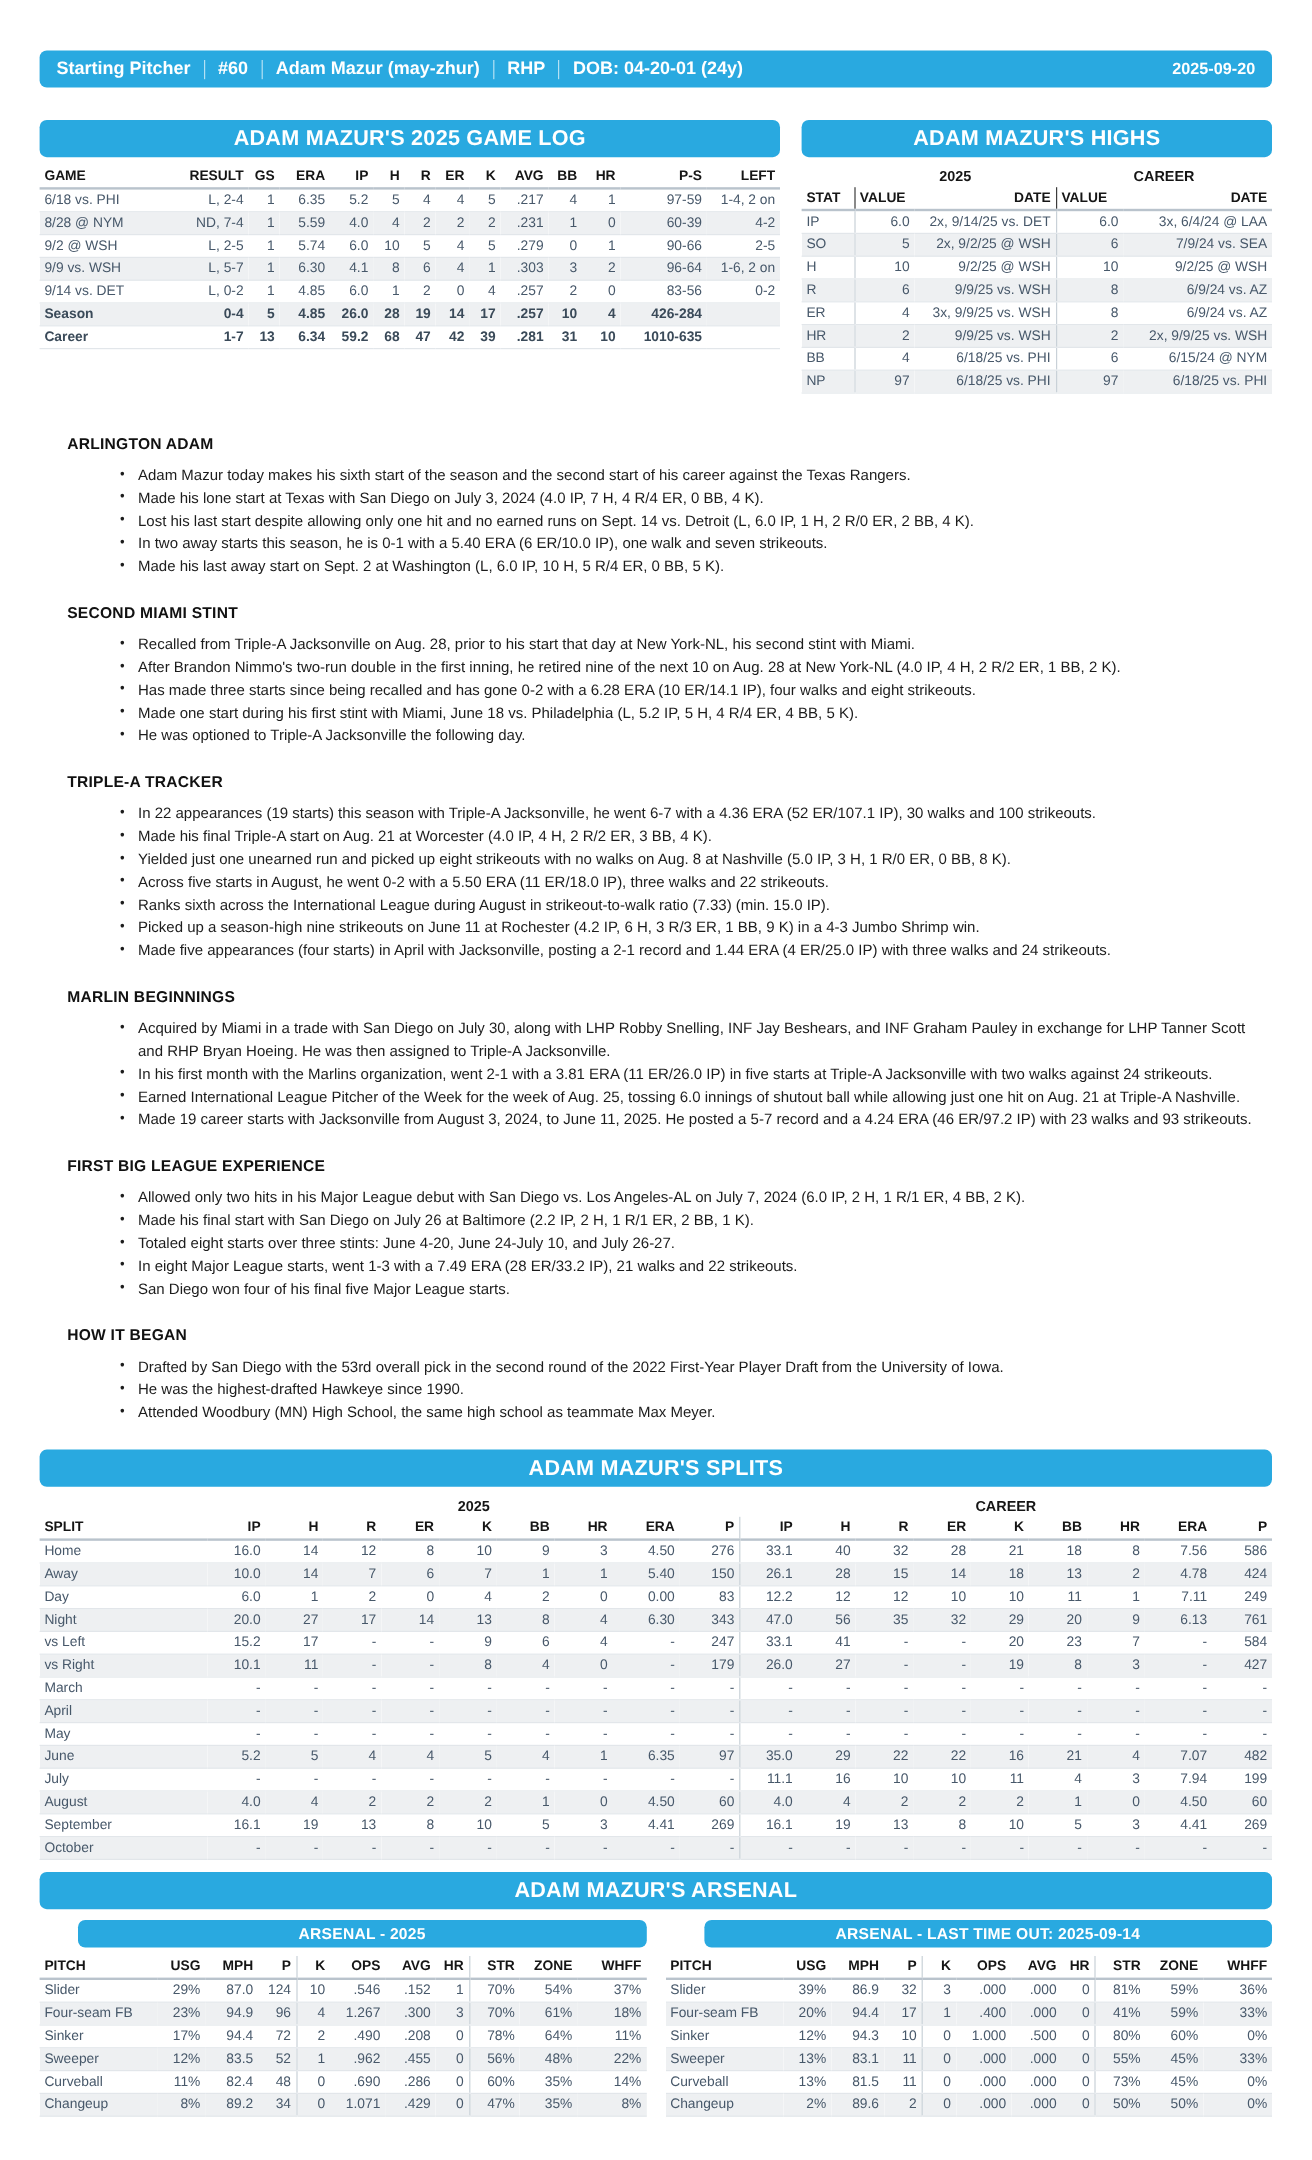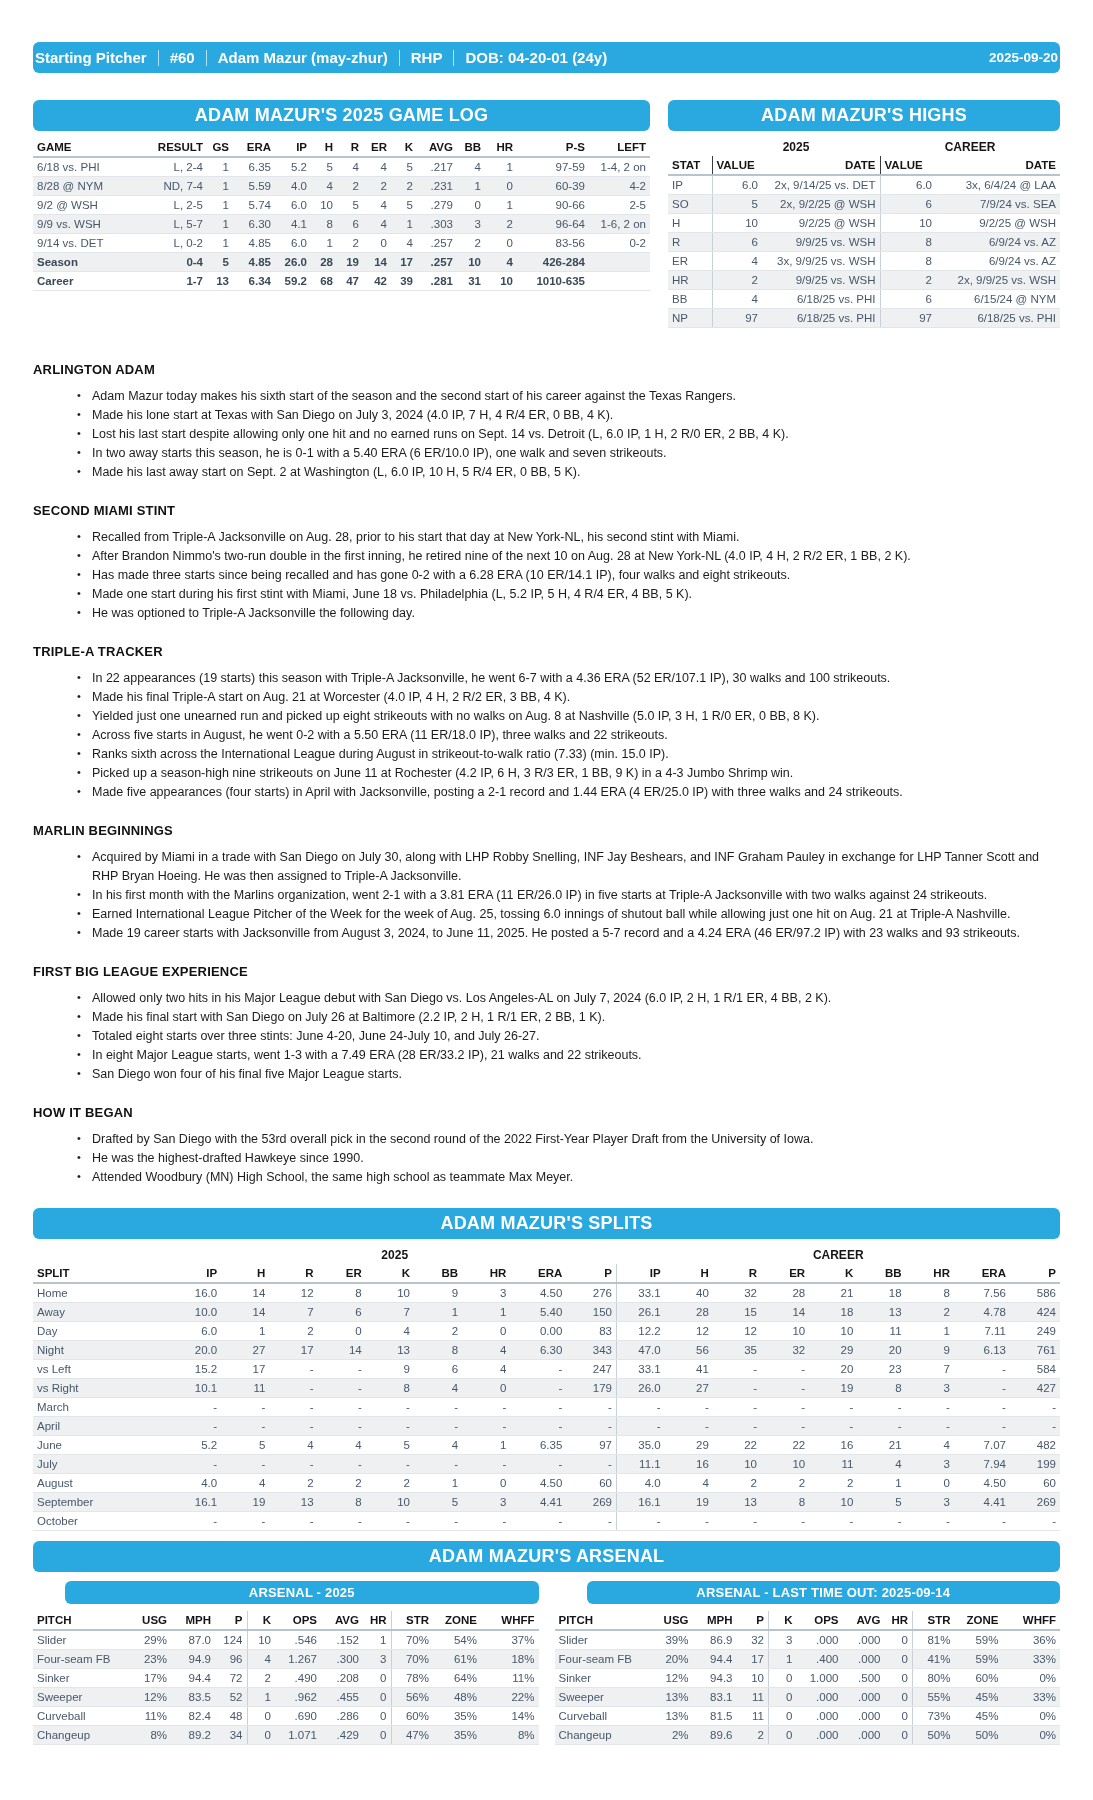--- a/index.html
+++ b/index.html
@@ -1,21 +1,21 @@
 <!DOCTYPE html>
 <html><head>
 <meta charset="utf-8">
 <style>
   html,body{margin:0;padding:0;background:#fff;}
   body{width:1093px;height:1800px;overflow:hidden;font-family:"Liberation Sans",sans-serif;color:#1f1f1f;}
   .page{padding:0 33px;}
 
   
   .header-bar{margin-top:42px;height:31px;background:#29a9e0;border-radius:6px;display:flex;align-items:center;
-    color:#fff;font-weight:bold;font-size:15px;padding:0 2px;box-sizing:border-box;}
+    color:#fff;font-weight:bold;font-size:15px;padding:0 14px;box-sizing:border-box;}
   .vsep{width:1px;height:16px;background:rgba(255,255,255,.65);margin:0 11px;flex:0 0 auto;}
   .header-date{margin-left:auto;font-size:13.5px;}
 
   
   .banner{background:#29a9e0;color:#fff;font-weight:bold;text-align:center;border-radius:6px;
     font-size:18px;padding:5px 0;letter-spacing:.2px;}
   .sub-banner{font-size:13px;padding:4px 0;margin-left:32px;}
 
   
   table.stat-table{width:100%;border-collapse:collapse;table-layout:fixed;font-size:11.5px;color:#47586a;margin-top:7px;}
@@ -43,21 +43,21 @@
   .splits-table td:nth-child(11){border-left:1px solid #c9d1d8;}
 
   
   .arsenal-table .col-head th:nth-child(5),
   .arsenal-table td:nth-child(5),
   .arsenal-table .col-head th:nth-child(9),
   .arsenal-table td:nth-child(9){border-left:1px solid #c9d1d8;}
 
   
   .sections{margin-top:34px;}
-  .section{margin-bottom:21px;}
+  .section{margin-bottom:21px;margin-left:23px;}
   .section-heading{font-weight:bold;font-size:13px;color:#111;letter-spacing:.2px;}
   .section ul{margin:10px 0 0 0;padding:0 0 0 44px;list-style:none;}
   .section li{position:relative;padding-left:15px;font-size:12.5px;line-height:1.52;color:#1c1c1c;}
   .section li::before{content:"\2022";position:absolute;left:0;top:0;font-size:11px;}
 
   .splits-block{margin-top:6px;}
   .arsenal-block{margin-top:10px;}
   .arsenal-row{display:flex;gap:16px;margin-top:9px;}
   .arsenal-panel{flex:1;min-width:0;}
 </style>
@@ -599,20 +599,41 @@
             <td>-</td>
             <td>-</td>
             <td>-</td>
             <td>-</td>
             <td>-</td>
             <td>-</td>
             <td>-</td>
             <td>-</td>
           </tr>
           <tr>
+            <td>May</td>
+            <td>-</td>
+            <td>-</td>
+            <td>-</td>
+            <td>-</td>
+            <td>-</td>
+            <td>-</td>
+            <td>-</td>
+            <td>-</td>
+            <td>-</td>
+            <td>-</td>
+            <td>-</td>
+            <td>-</td>
+            <td>-</td>
+            <td>-</td>
+            <td>-</td>
+            <td>-</td>
+            <td>-</td>
+            <td>-</td>
+          </tr>
+          <tr>
             <td>June</td>
             <td>5.2</td>
             <td>5</td>
             <td>4</td>
             <td>4</td>
             <td>5</td>
             <td>4</td>
             <td>1</td>
             <td>6.35</td>
             <td>97</td>

